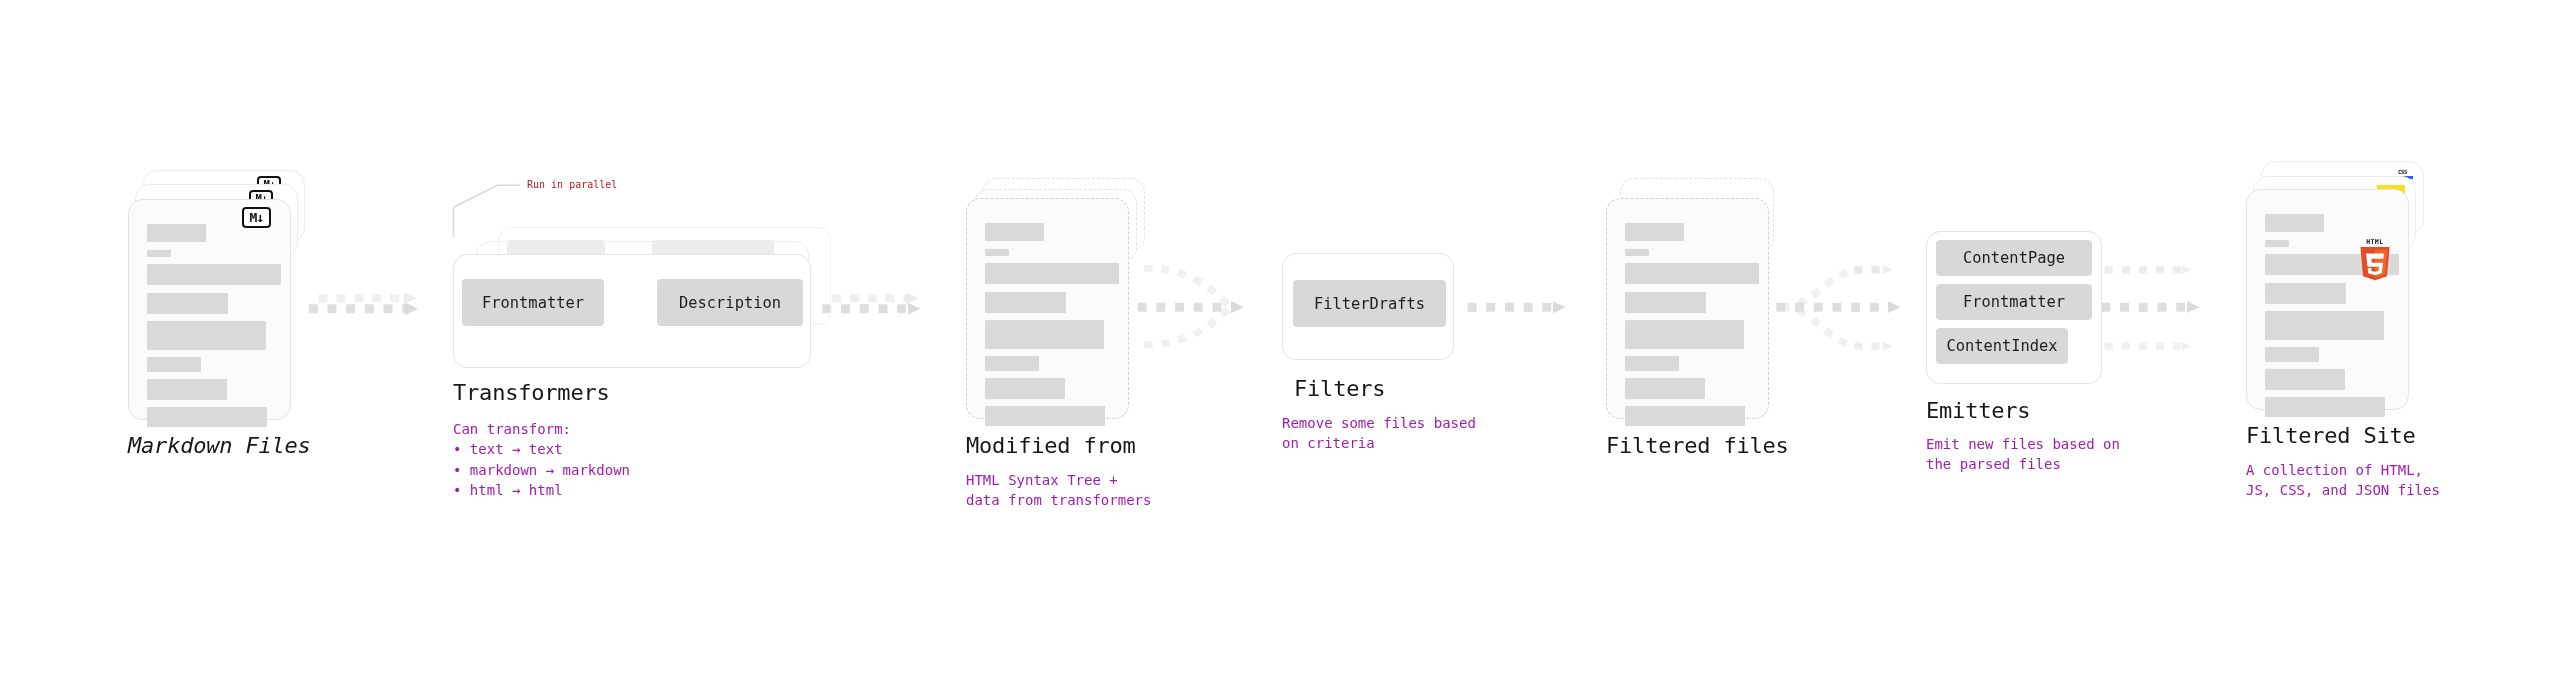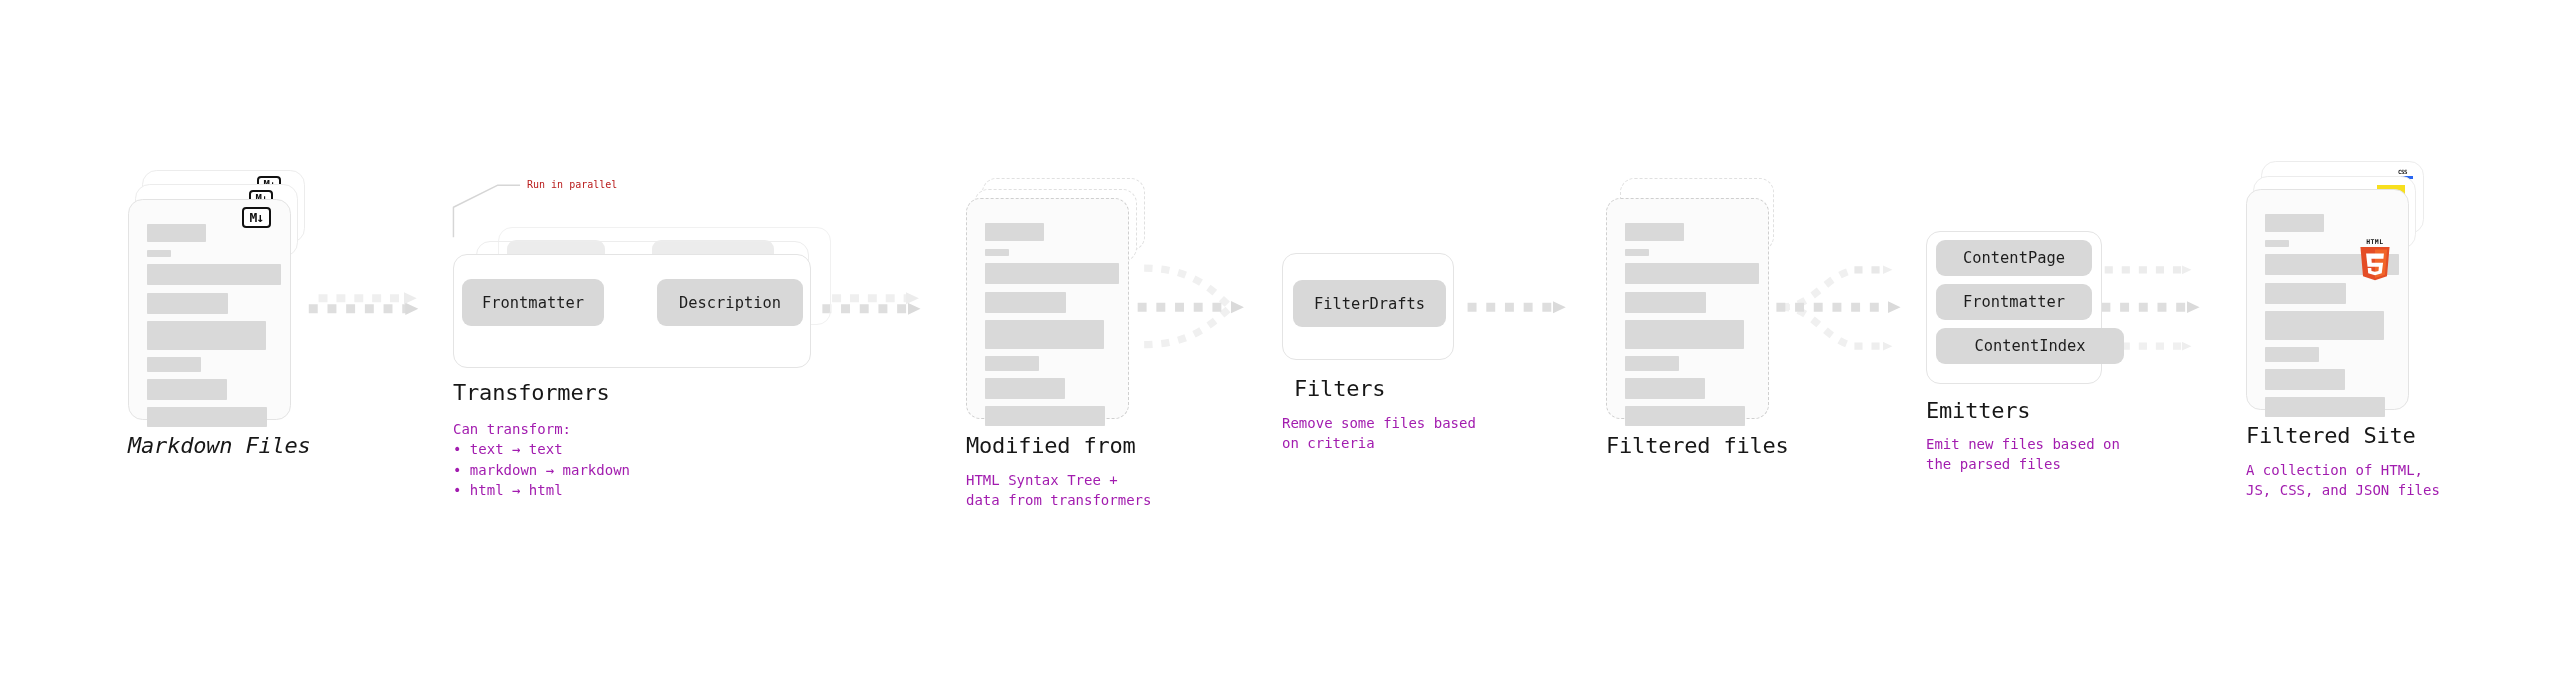--- a/index.html
+++ b/index.html
@@ -26,21 +26,21 @@
     position:absolute;font-size:22px;color:#171717;letter-spacing:-0.2px;
     white-space:nowrap;font-weight:400;
   }
   .sub{
     position:absolute;font-size:14px;color:#a21caf;line-height:1.45;
     white-space:pre-line;
   }
 
   
   .chip{
-    position:absolute;box-sizing:border-box;background:#d8d8d8;border-radius:9px;
+    position:absolute;box-sizing:border-box;background:#d8d8d8;border-radius:4px;
     display:flex;align-items:center;justify-content:center;
     font-size:15.4px;color:#1d1d1d;white-space:nowrap;
   }
   .chip.faint1{background:#ececec;color:transparent;}
   .chip.faint2{background:#e3e3e3;color:transparent;}
 
   .panel{
     position:absolute;box-sizing:border-box;background:#ffffff;
     border:1.4px solid #e4e4e4;border-radius:14px;
   }
@@ -230,21 +230,21 @@
       </div>
     </div>
 
     <div class="title" style="left:1606px;top:433px;">Filtered files</div>
   </div>
 
   <div class="node">
     <div class="panel" style="left:1926px;top:231px;width:176px;height:153px;"></div>
     <div class="chip" style="left:1936px;top:240px;width:156px;height:36px;">ContentPage</div>
     <div class="chip" style="left:1936px;top:284px;width:156px;height:36px;">Frontmatter</div>
-    <div class="chip" style="left:1936px;top:328px;width:188px;height:36px;">ContentIndex</div>
+    <div class="chip" style="left:1936px;top:328px;width:132px;height:36px;">ContentIndex</div>
 
     <div class="title" style="left:1926px;top:398px;">Emitters</div>
     <div class="sub" style="left:1926px;top:434px;width:276px;">Emit new files based on
 the parsed files</div>
   </div>
 
   <div class="node">
     <div class="filecard ghost" style="left:2261px;top:161px;width:163px;height:73px;"></div>
     <div class="css-badge" style="left:2392px;top:168px;">
       <div class="t">CSS</div>

